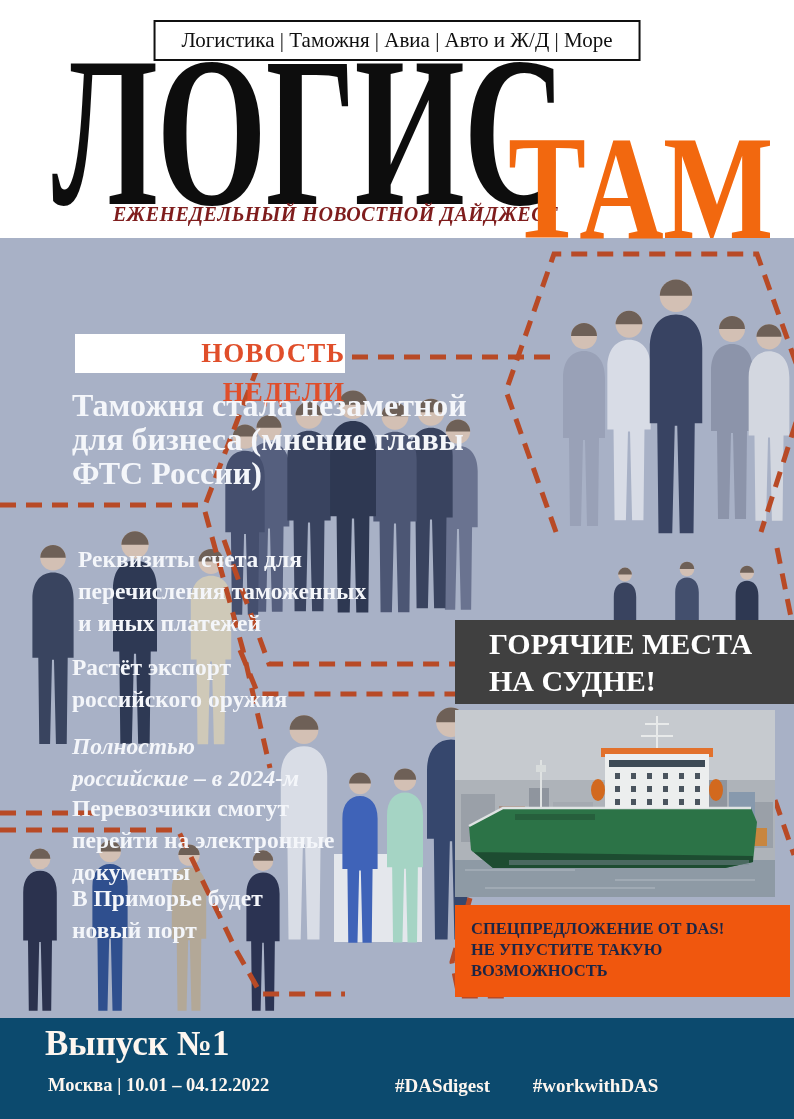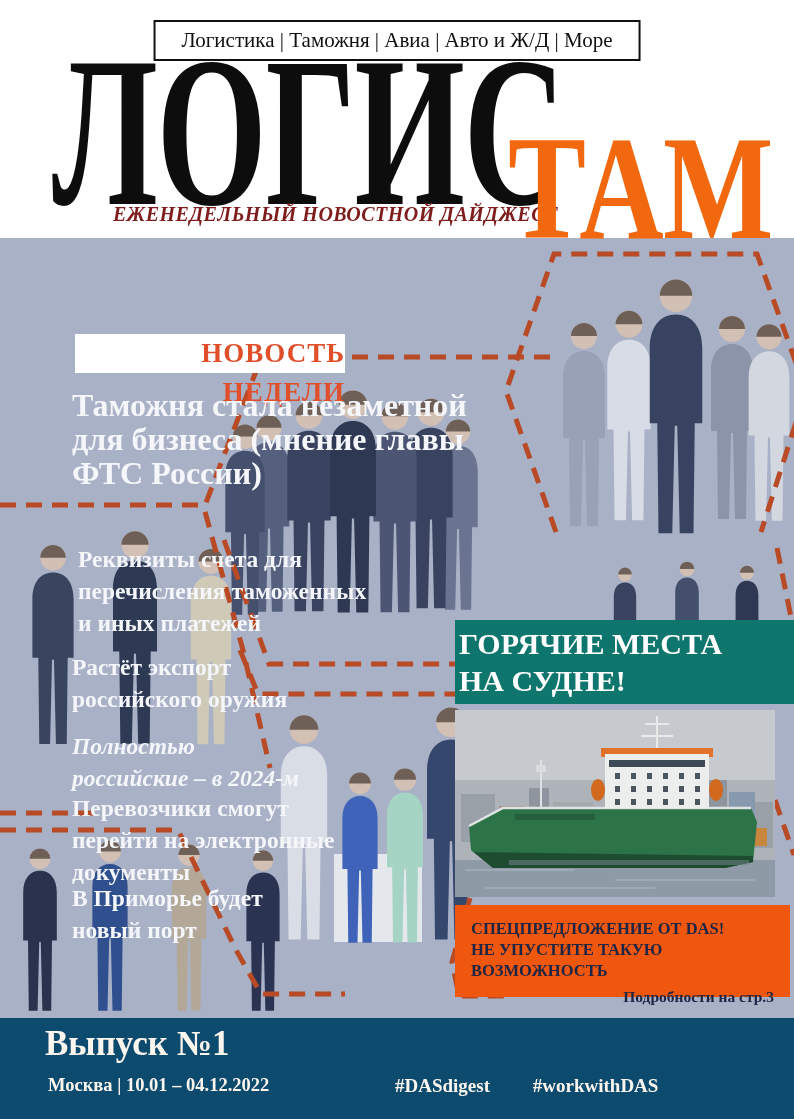--- a/index.html
+++ b/index.html
@@ -17,23 +17,23 @@
   
   .cover{position:absolute;top:238px;left:0;width:794px;height:780px;background:#A8B1C6;overflow:hidden;}
   .layer{position:absolute;top:-238px;left:0;width:794px;height:1119px;}
   .badge{position:absolute;top:96px;left:75px;width:270px;height:39px;background:#ffffff;
       color:#E04E2A;font-size:27px;font-weight:700;line-height:39px;text-align:right;letter-spacing:1px;z-index:5;}
   .headline{position:absolute;top:150px;left:72px;font-size:32px;font-weight:bold;line-height:34px;
       color:#f4f6fa;white-space:pre-line;z-index:5;}
   .news-item{position:absolute;left:72px;font-size:23.5px;font-weight:bold;line-height:32px;
       color:#f4f6fa;white-space:pre-line;z-index:5;}
   .ni0{top:305px;left:78px;}.ni1{top:413px;}.ni2{top:492px;font-style:italic;}.ni3{top:554px;}.ni4{top:644px;}
-  .hot-banner{position:absolute;top:382px;left:455px;width:339px;height:84px;background:#0f766e;
+  .hot-banner{position:absolute;top:382px;left:455px;width:339px;height:84px;background:#404040;
       color:#ffffff;font-size:30px;font-weight:bold;line-height:37px;white-space:pre-line;
-      padding:5px 0 0 4px;box-sizing:border-box;z-index:6;}
+      padding:5px 0 0 34px;box-sizing:border-box;z-index:6;}
   .ship{position:absolute;top:472px;left:455px;width:320px;height:187px;z-index:6;}
   .offer{position:absolute;top:667px;left:455px;width:335px;height:92px;background:#F0570E;border-radius:0;
       box-sizing:border-box;padding:13px 16px 0 16px;z-index:6;}
   .offer-head{color:#1C2545;font-size:16.5px;font-weight:bold;line-height:21px;white-space:pre-line;}
   .offer-details{color:#1C2545;font-size:15.5px;font-weight:600;text-align:right;margin-top:7px;}
   
   .footer{position:absolute;top:1018px;left:0;width:794px;height:101px;background:#0c4a6e;z-index:8;}
   .issue{position:absolute;top:6px;left:45px;font-size:35px;font-weight:bold;color:#fdf6ef;}
   .loc{position:absolute;top:57px;left:48px;font-size:18.5px;font-weight:bold;color:#fdf6ef;}
   .tags{position:absolute;top:57px;left:395px;font-size:19px;font-weight:bold;color:#fdf6ef;}
@@ -197,21 +197,20 @@
         <ellipse cx="143" cy="80" rx="7" ry="11" fill="#d2691e"></ellipse>
         <ellipse cx="261" cy="80" rx="7" ry="11" fill="#d2691e"></ellipse>
         <rect x="60" y="104" width="80" height="6" fill="#265f3c"></rect>
         <rect x="54" y="150" width="240" height="5" fill="#77858f" opacity="0.5"></rect>
       </g>
     </svg>
 
     <div class="offer">
       <div class="offer-head">СПЕЦПРЕДЛОЖЕНИЕ ОТ DAS!
 НЕ УПУСТИТЕ ТАКУЮ ВОЗМОЖНОСТЬ</div>
-      <div class="offer-details">Подробности на стр.3</div>
     </div>
   </div>
 
   <div class="footer">
     <div class="issue">Выпуск №1</div>
     <div class="loc">Москва | 10.01 – 04.12.2022</div>
     <div class="tags">
       <span>#DASdigest</span>
       <span>#workwithDAS</span>
     </div>

